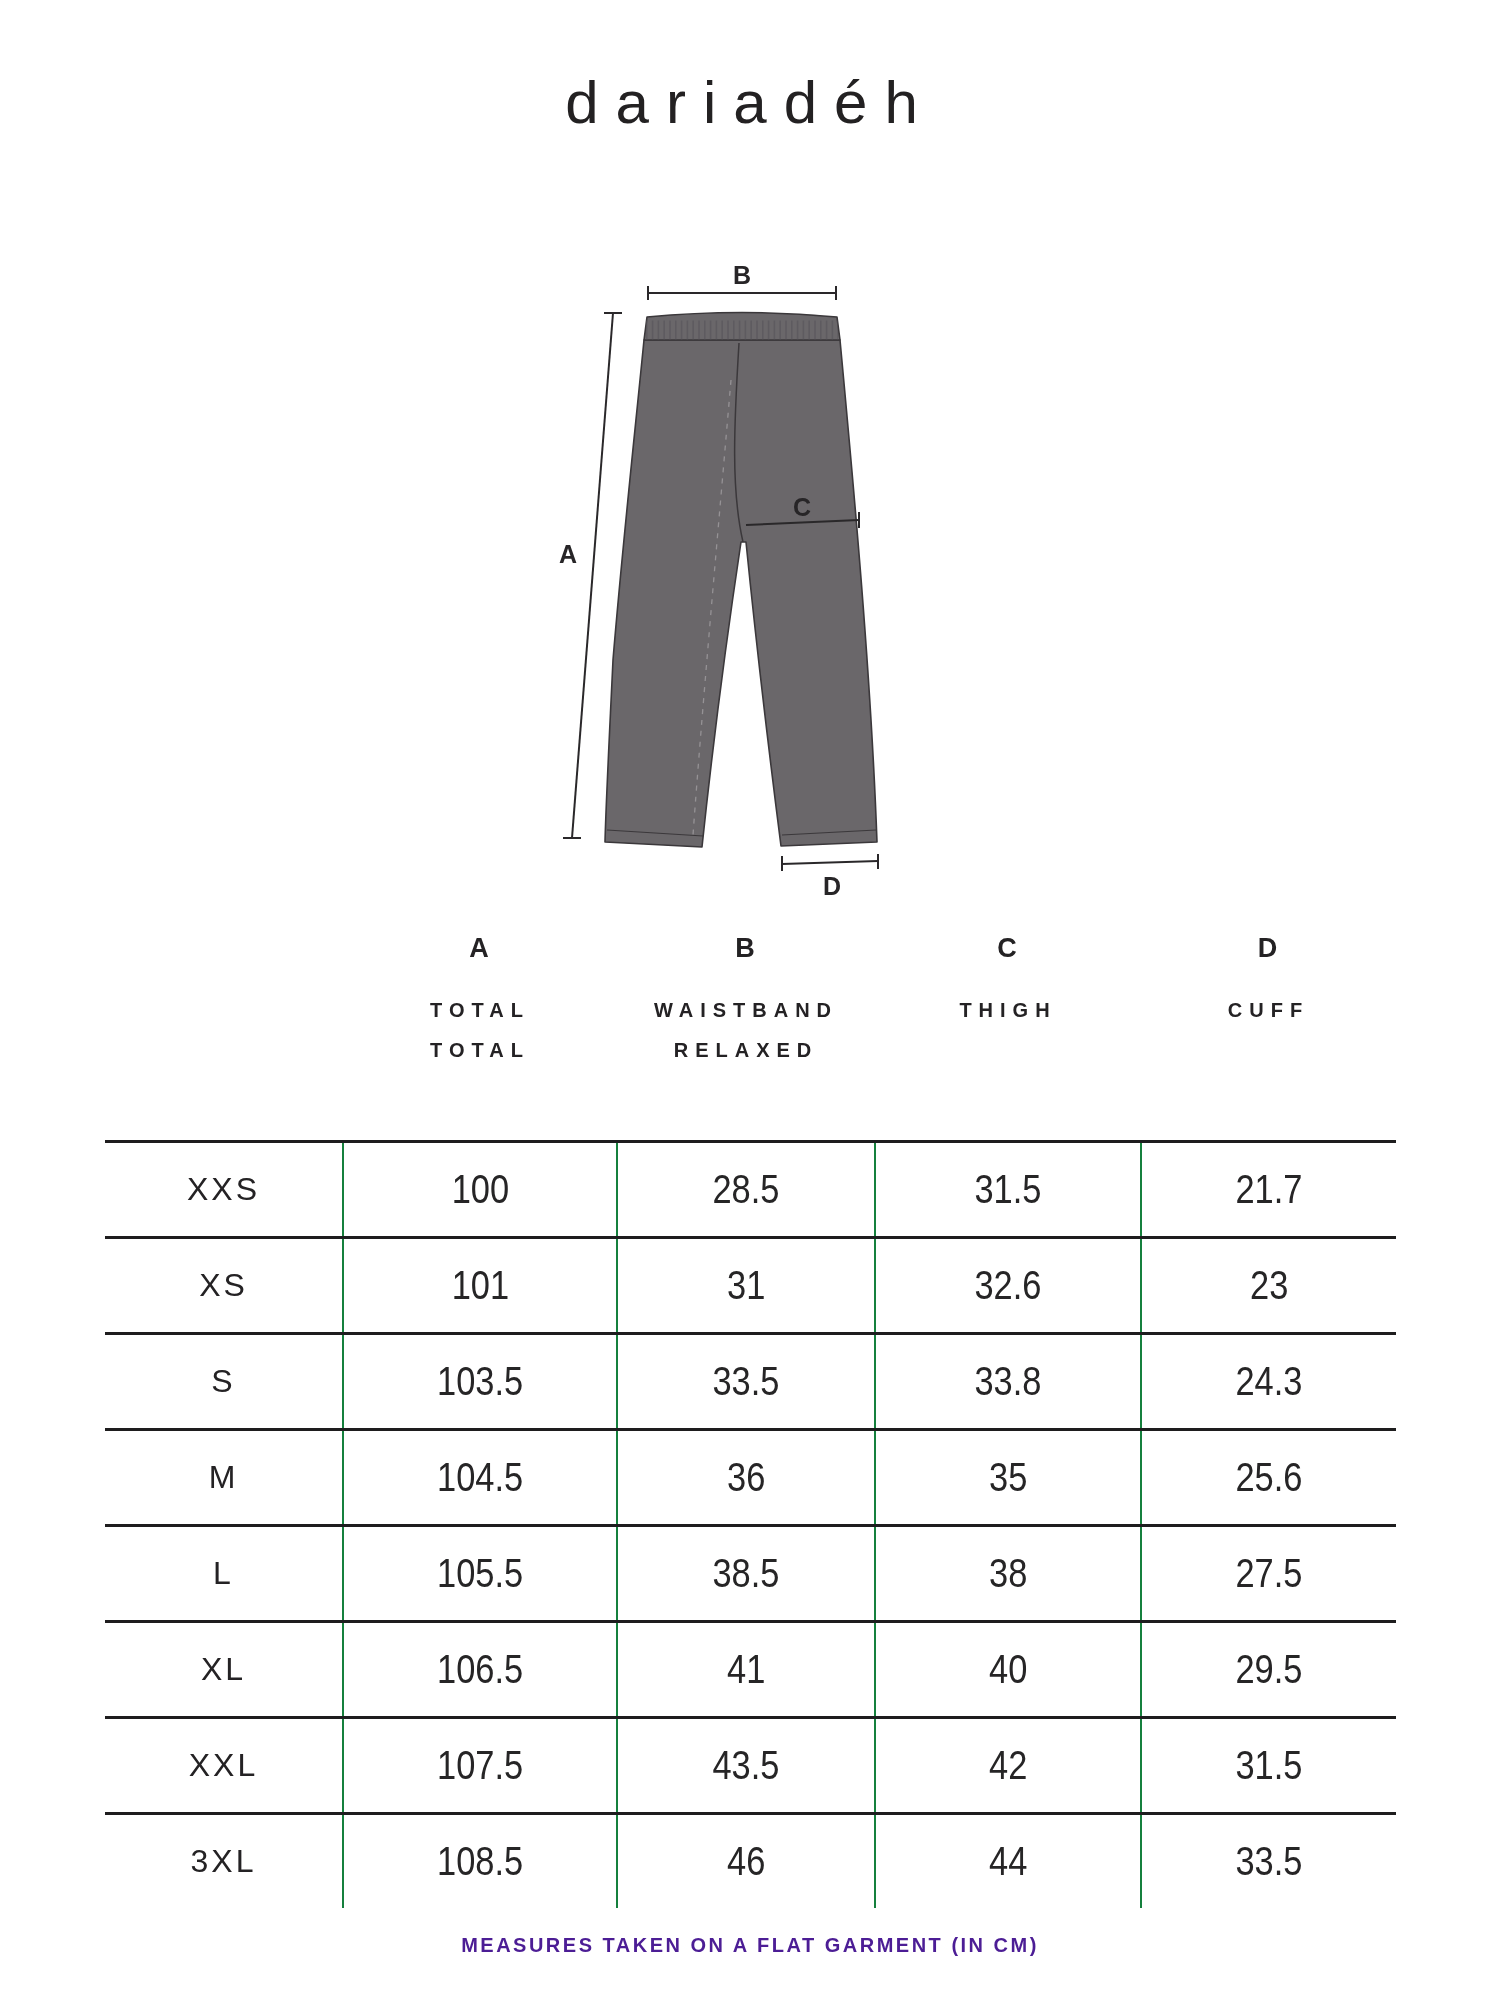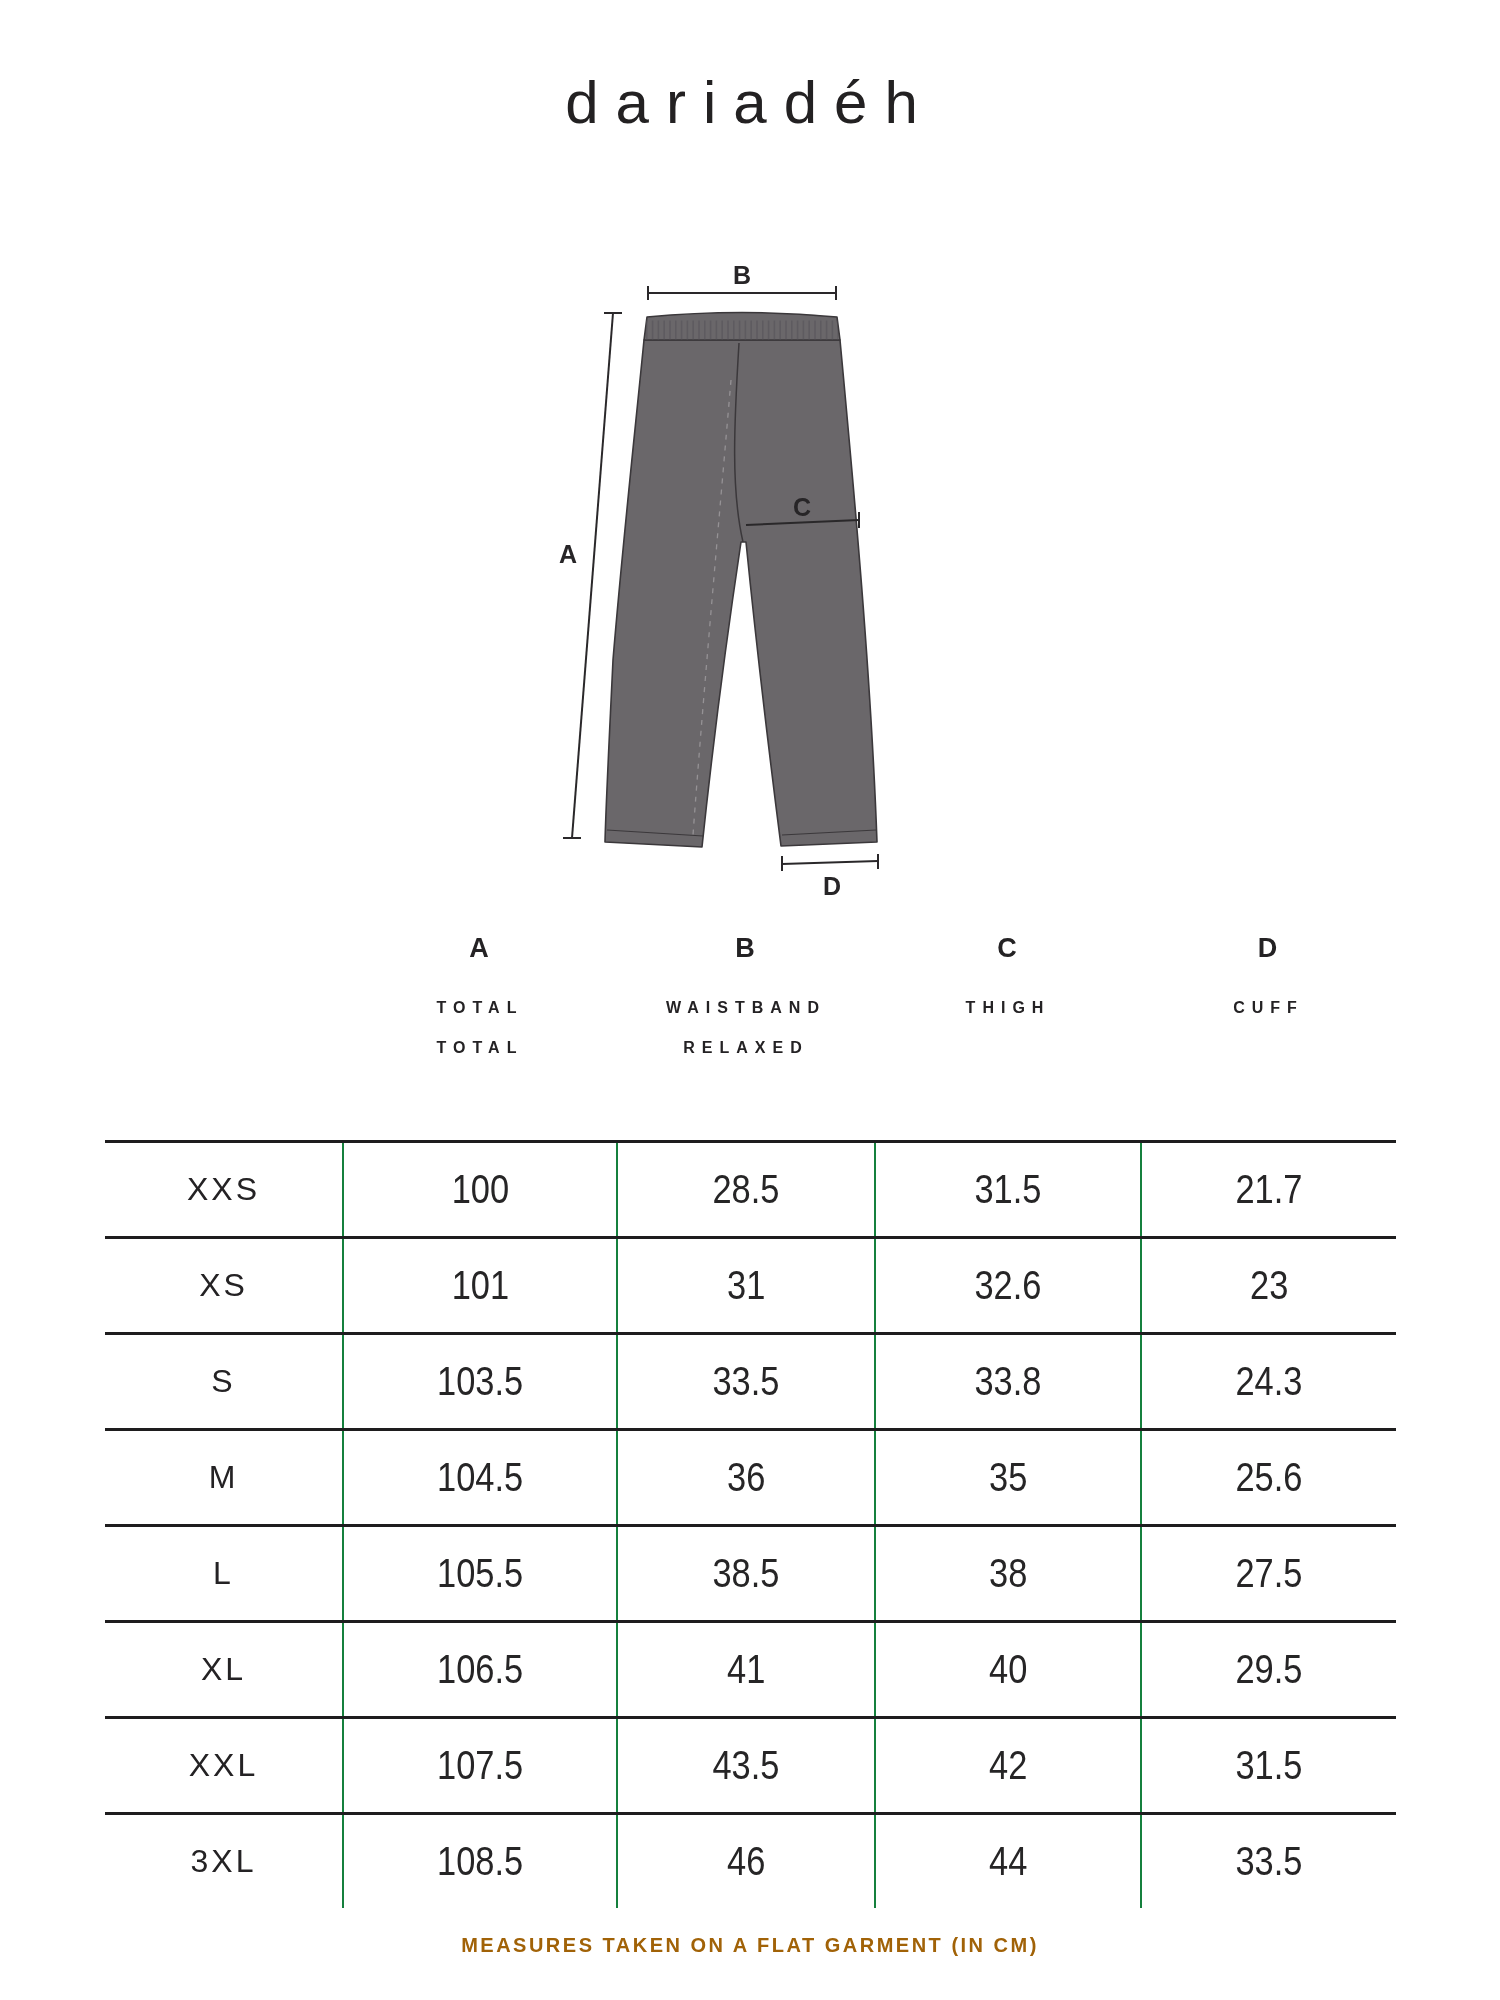--- a/index.html
+++ b/index.html
@@ -21,41 +21,41 @@
     position:absolute;left:105px;top:933px;width:1291px;height:207px;
     display:grid;grid-template-columns:238px 274px 258px 266px 255px;
   }
   .tbl-head .col{position:relative;text-align:center;}
   .hletter{
     position:absolute;top:0;left:0;width:100%;
     font-size:27px;font-weight:700;letter-spacing:2px;color:#242224;
   }
   .hline1,.hline2{
     position:absolute;left:0;width:100%;
-    font-size:16px;font-weight:700;letter-spacing:7px;color:#242224;white-space:nowrap;
+    font-size:20px;font-weight:700;letter-spacing:7px;color:#242224;white-space:nowrap;
   }
   .hline1{top:66px;}
   .hline2{top:106px;}
   
   table.sizes{
     position:absolute;left:105px;top:1140px;width:1291px;
     border-collapse:collapse;table-layout:fixed;
   }
   table.sizes td{
     height:93px;padding:0;text-align:center;vertical-align:middle;
   }
   table.sizes tr{border-top:3px solid #1e1d1e;}
   table.sizes td + td{border-left:2px solid #15803d;}
   td.size{font-size:32px;font-weight:400;letter-spacing:3px;color:#242224;}
   td.num{font-size:40px;font-weight:400;color:#262526;}
   .cnum{display:inline-block;transform:scaleX(.86);}
   
   .footnote{
     position:absolute;top:1934px;left:0;width:100%;text-align:center;
-    font-size:20px;font-weight:700;letter-spacing:2.5px;color:#a16207;
+    font-size:20px;font-weight:700;letter-spacing:2.5px;color:#4c1d95;
   }
 </style>
 </head>
 <body>
 
 <div class="logo">dariadéh</div>
 
 <div class="diagram">
   <svg viewBox="0 0 480 720" xmlns="http://www.w3.org/2000/svg">
 

